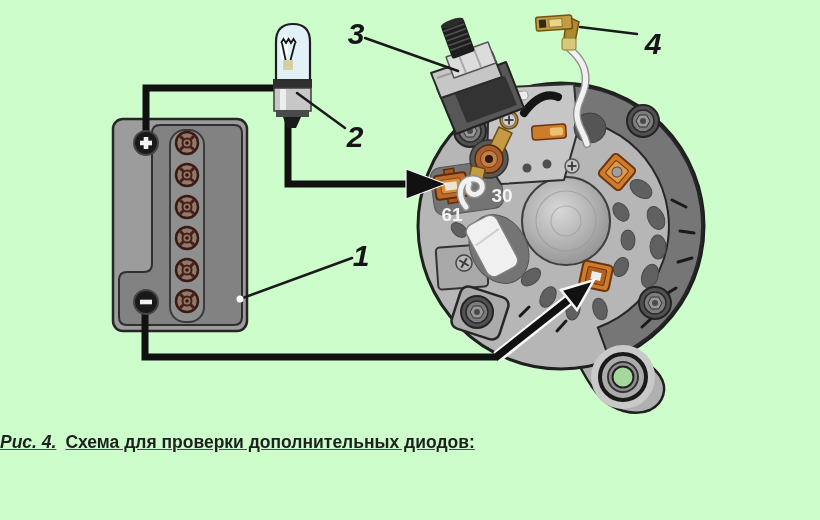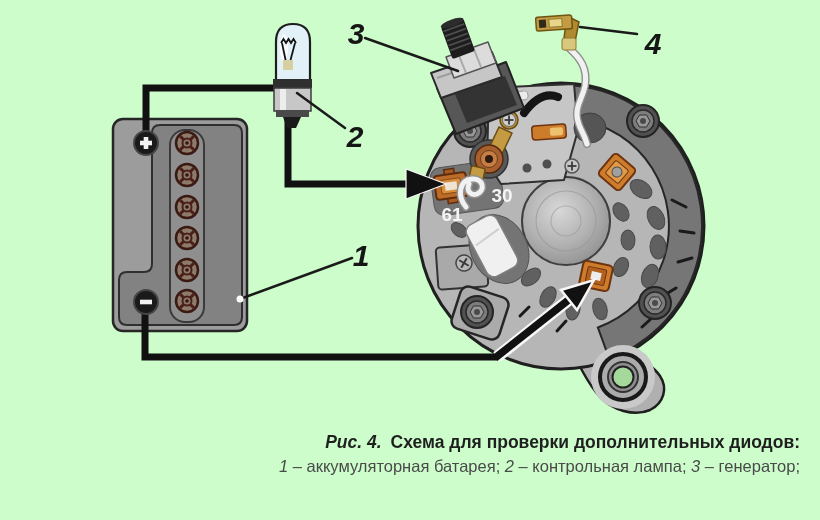--- a/index.html
+++ b/index.html
@@ -3,21 +3,21 @@
 <meta charset="utf-8">
 <style>
   html,body{margin:0;padding:0;}
   body{width:820px;height:520px;overflow:hidden;font-family:"Liberation Sans","DejaVu Sans",sans-serif;}
   .stage{position:relative;width:820px;height:520px;background:var(--bg,#ccfdca);}
   svg{position:absolute;left:0;top:0;}
   .wire{stroke:var(--wire,#111);stroke-width:7;fill:none;stroke-linejoin:miter;}
   .leader{stroke:#1a1a1a;stroke-width:2.5;stroke-linecap:round;}
   .callout{font:italic 700 30px "Liberation Sans","DejaVu Sans",sans-serif;fill:var(--callout,#151515);}
   .tlabel{font:700 19px "Liberation Sans","DejaVu Sans",sans-serif;fill:var(--terminal-label,#f5f5f5);}
-  .caption{position:absolute;left:0;top:432px;width:800px;text-align:right;color:var(--legend,#4a4a4a);}
+  .caption{position:absolute;left:0;top:432px;width:800px;text-align:left;color:var(--legend,#4a4a4a);text-decoration:underline;}
   .cap-title{font-size:17.5px;font-weight:700;color:var(--title,#1f1f1f);margin-bottom:3px;}
   .cap-title .prefix{font-style:italic;margin-right:9px;}
   .cap-line{font-size:16.5px;line-height:21px;}
   .cap-line .it{font-style:italic;}
   .vent{fill:#606060;stroke:#4a4a4a;stroke-width:1;}
   .slit{stroke:#1a1a1a;stroke-width:3;stroke-linecap:round;}
 </style>
 </head>
 <body>
 
@@ -325,15 +325,14 @@
   <text class="callout" x="361" y="266" text-anchor="middle">1</text>
   <text class="callout" x="355" y="147" text-anchor="middle">2</text>
   <text class="callout" x="356" y="44" text-anchor="middle">3</text>
   <text class="callout" x="653" y="54" text-anchor="middle">4</text>
 </svg>
 
   <div class="caption">
     <div class="cap-title">
       <span class="prefix">Рис. 4.</span><span>Схема для проверки дополнительных диодов:</span>
     </div>
-    <div class="cap-line"><span class="it">1</span><span> – аккумуляторная батарея; </span><span class="it">2</span><span> – контрольная лампа; </span><span class="it">3</span><span> – генератор;</span></div>
   </div>
 </div>
 
 </body></html>

